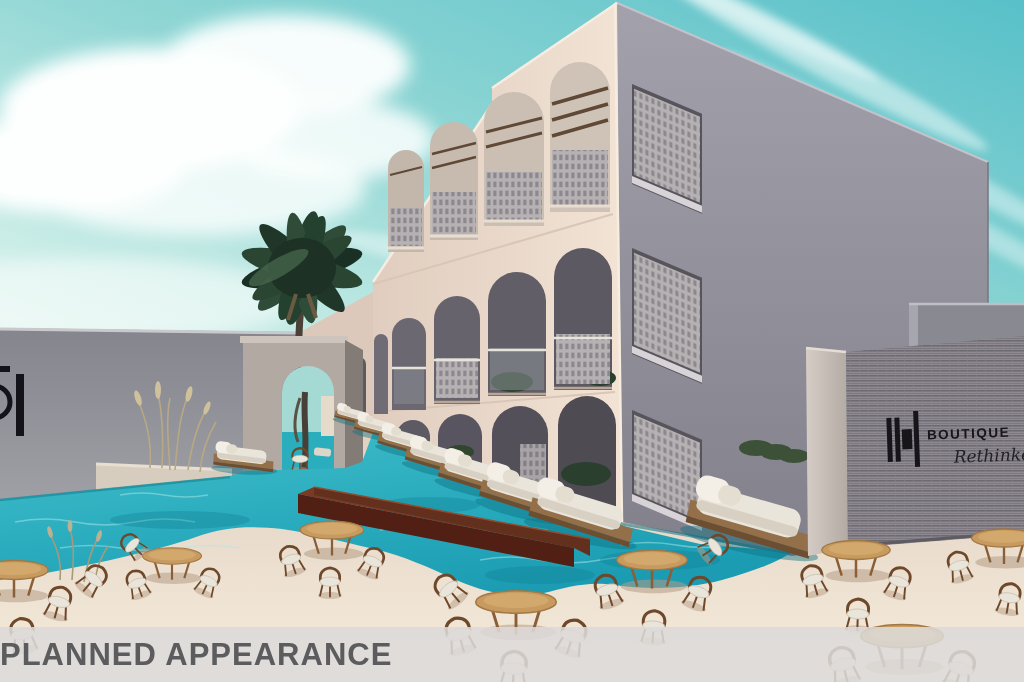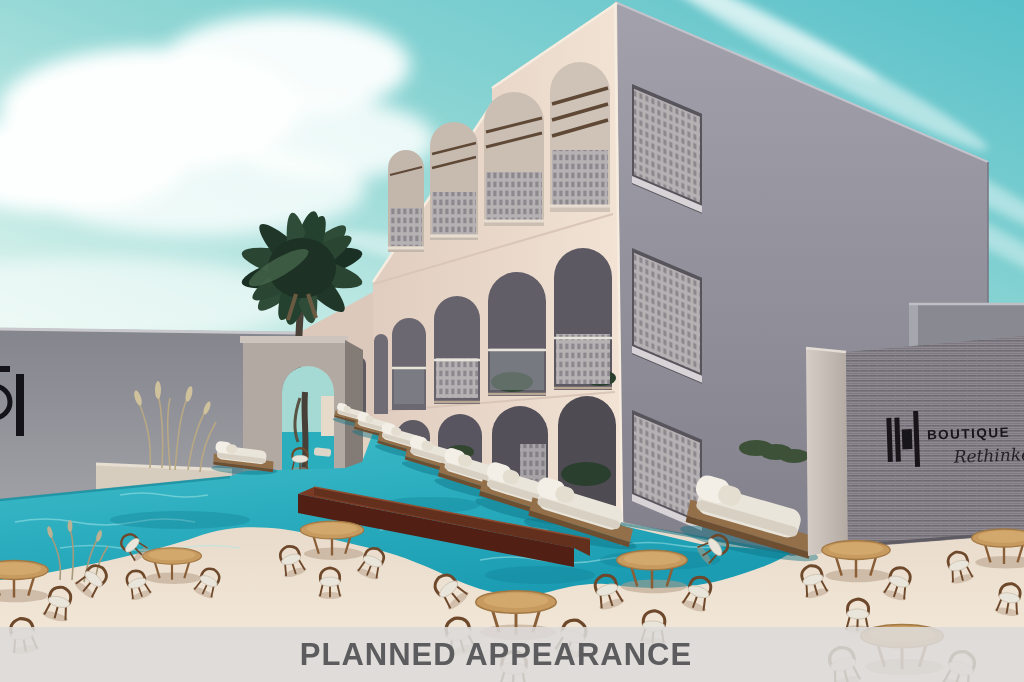--- a/index.html
+++ b/index.html
@@ -1,21 +1,21 @@
 <!DOCTYPE html>
 <html><head>
 <meta charset="utf-8">
 <style>
   html,body{margin:0;padding:0;background:#222;}
   #stage{position:relative;width:1024px;height:682px;overflow:hidden;
          font-family:"Liberation Sans",sans-serif;background:#9bd8d3;}
   #stage svg{position:absolute;left:0;top:0;width:1024px;height:682px;display:block;}
   #banner{position:absolute;left:0;top:627px;width:1024px;height:55px;
           background:rgba(220,217,216,.88);
-          display:flex;align-items:center;justify-content:center;
+          display:flex;align-items:center;justify-content:flex-start;
           box-sizing:border-box;padding-right:32px;}
   #banner .label{font-weight:bold;font-size:31px;letter-spacing:1px;
           color:#5c5c5f;white-space:nowrap;}
   .sign-brand{font-family:"Liberation Sans",sans-serif;font-weight:bold;letter-spacing:1.5px;}
   .sign-tagline{font-family:"DejaVu Serif",serif;font-style:italic;}
 </style>
 </head>
 <body>
 
 <div id="stage">

